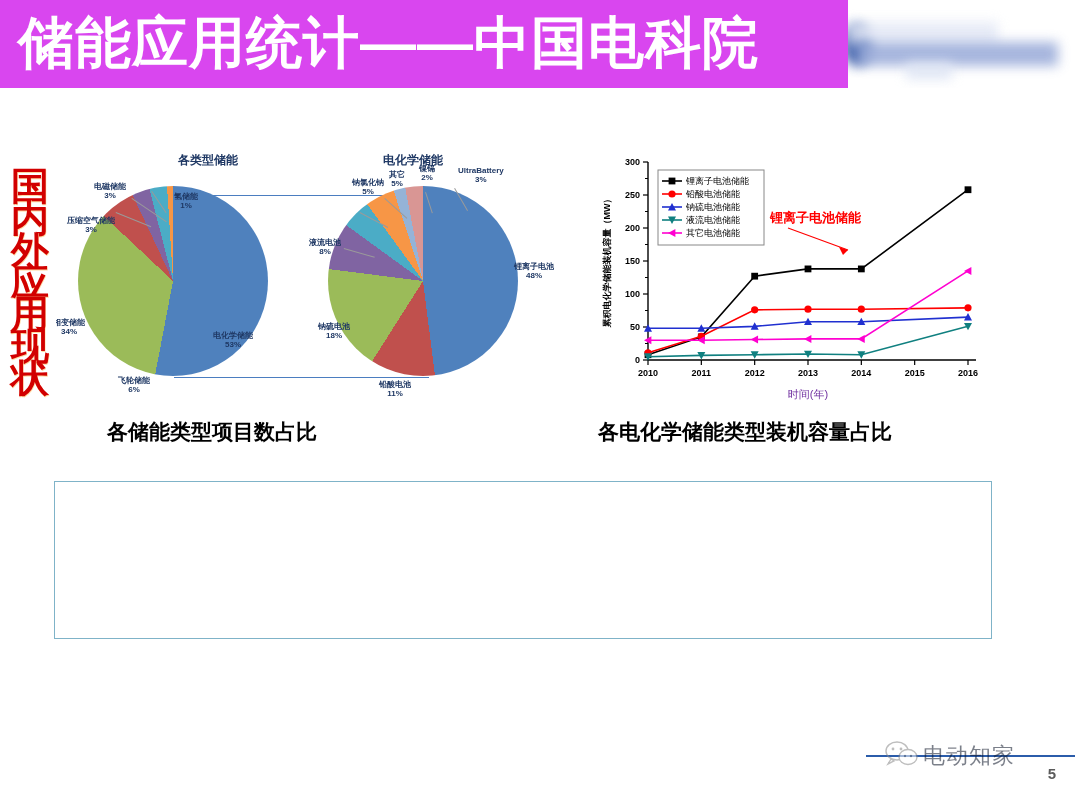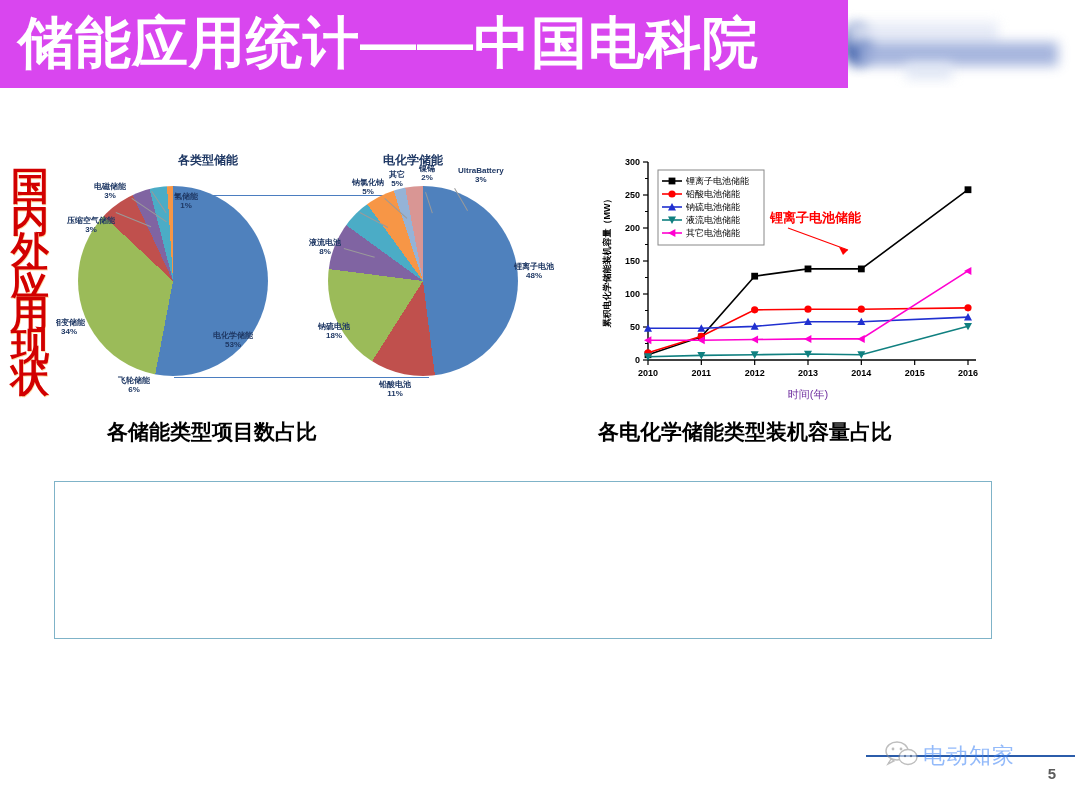--- a/index.html
+++ b/index.html
@@ -150,21 +150,21 @@
     border-top: 2px solid #2b5caa;
   }
   #footer-watermark {
     position: absolute; left: 885px; top: 735px;
     width: 175px; height: 42px;
     display: flex; align-items: center; gap: 4px;
     opacity: .55;
   }
   #footer-watermark .wm-text {
     font-size: 22px;
-    color: #3b82f6;
+    color: #0f172a;
     letter-spacing: 1px;
     white-space: nowrap;
   }
   #page-number {
     position: absolute; right: 19px; top: 765px;
     font-size: 15px; font-weight: bold;
     color: #5b5b5b;
   }
 </style>
 </head>

